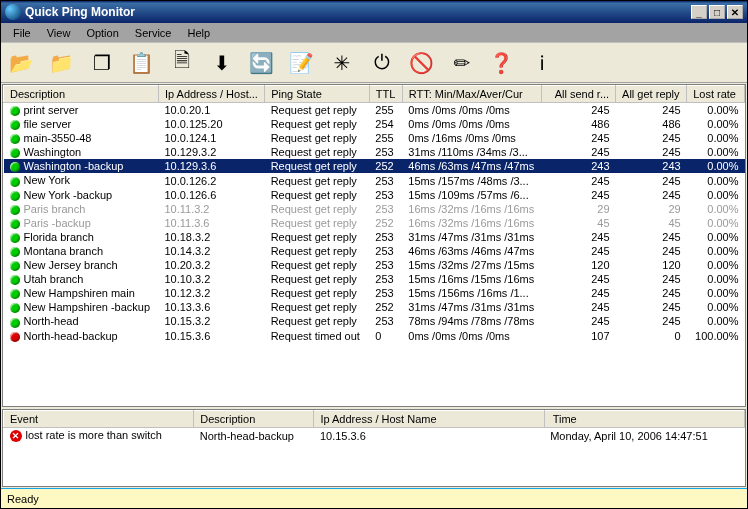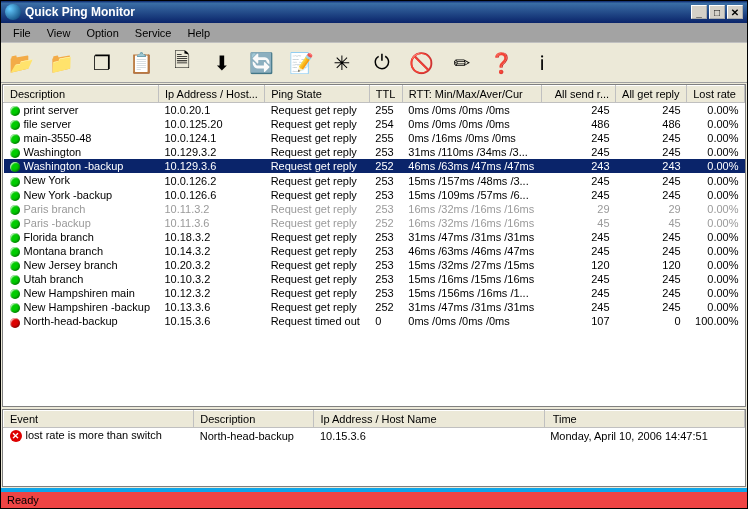--- a/index.html
+++ b/index.html
@@ -98,22 +98,22 @@
     overflow: auto;
   }
   .events thead th { font-size: 11px; }
   .xicon {
     width: 12px; height: 12px; border-radius: 50%;
     background: #d00; color: #fff;
     display: inline-flex; align-items: center; justify-content: center;
     font-size: 9px; font-weight: bold; margin-right: 4px;
   }
   .statusbar {
-    height: 20px; background: #ef4444;
-    border-top: 4px solid #0ea5e9;
+    height: 20px; background: #fef9c3;
+    border-top: 1px solid #0ea5e9;
     display: flex; align-items: center;
     padding: 0 6px; font-size: 11px;
   }
 </style>
 </head>
 <body>
 
 <div class="titlebar">
   <span class="app-icon"></span>
   <span class="title">Quick Ping Monitor</span>
@@ -308,20 +308,30 @@
           <td><span class="dot green"></span>New Hampshiren -backup</td>
           <td>10.13.3.6</td>
           <td>Request get reply</td>
           <td>252</td>
           <td>31ms /47ms /31ms /31ms</td>
           <td class="td-right">245</td>
           <td class="td-right">245</td>
           <td class="td-right">0.00%</td>
         </tr>
         <tr>
+          <td><span class="dot green"></span>North-head</td>
+          <td>10.15.3.2</td>
+          <td>Request get reply</td>
+          <td>253</td>
+          <td>78ms /94ms /78ms /78ms</td>
+          <td class="td-right">245</td>
+          <td class="td-right">245</td>
+          <td class="td-right">0.00%</td>
+        </tr>
+        <tr>
           <td><span class="dot red"></span>North-head-backup</td>
           <td>10.15.3.6</td>
           <td>Request timed out</td>
           <td>0</td>
           <td>0ms /0ms /0ms /0ms</td>
           <td class="td-right">107</td>
           <td class="td-right">0</td>
           <td class="td-right">100.00%</td>
         </tr>
       </tbody>

